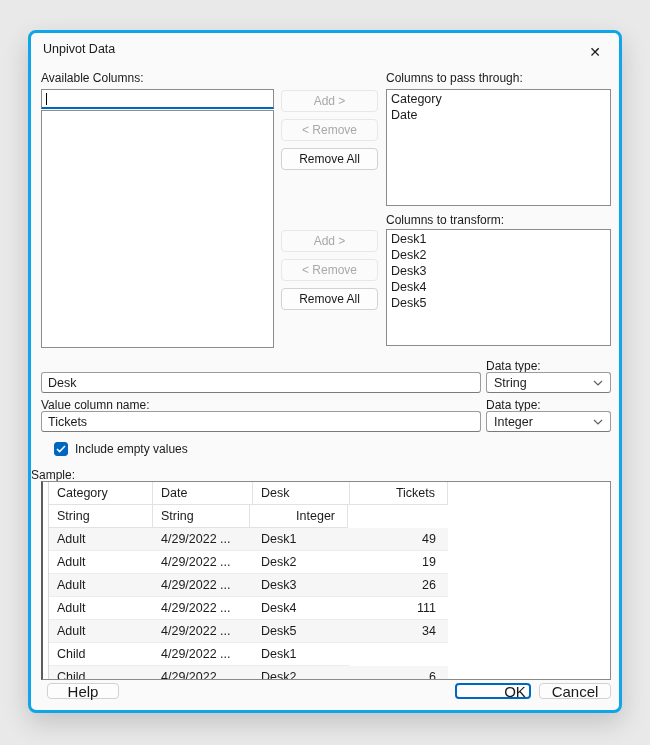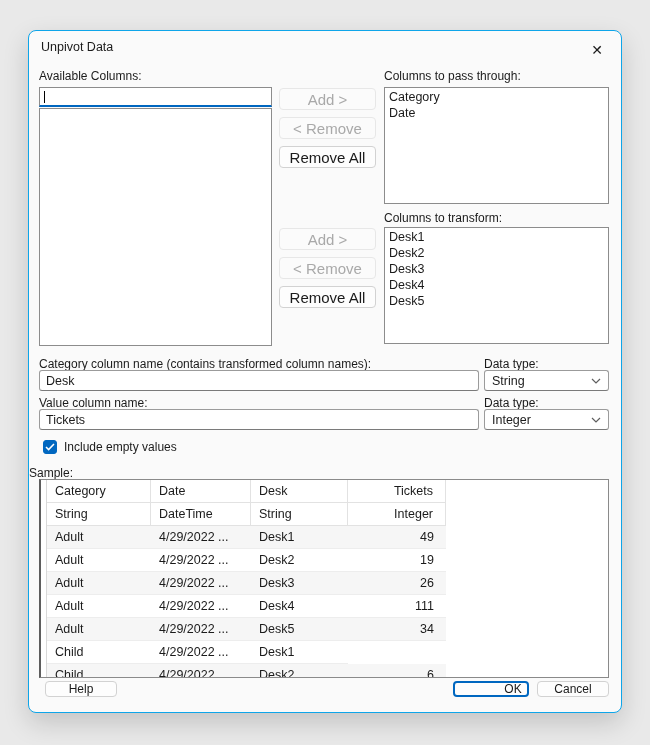--- a/index.html
+++ b/index.html
@@ -5,21 +5,21 @@
   * { margin:0; padding:0; box-sizing:border-box; }
   html,body { width:650px; height:745px; }
   body {
     background:#e9e9e9;
     font-family:"Liberation Sans", sans-serif;
     font-size:12px; color:#1b1b1b;
     position:relative; overflow:hidden;
   }
   .dialog {
     position:absolute; left:28px; top:30px; width:594px; height:683px;
-    background:#fafafa; border:1px solid #0ea5e9; border-radius:8px;
+    background:#fafafa; border:3px solid #0ea5e9; border-radius:8px;
     box-shadow:0 10px 26px rgba(0,0,0,.16);
     text-decoration:underline;
   }
   .title { position:absolute; left:12px; top:9px; font-size:12.5px; }
   .close-btn {
     position:absolute; right:12px; top:7px; width:24px; height:24px;
     display:flex; align-items:center; justify-content:center;
     font-size:14px; color:#1a1a1a; cursor:default;
   }
   .lbl { position:absolute; white-space:nowrap; }
@@ -33,37 +33,37 @@
     overflow:hidden; padding:1px 0;
   }
   .lb-item { padding:0 4px; line-height:16px; font-size:12.5px; white-space:nowrap; }
   .lb-left   { left:10px;  top:77px;  width:233px; height:238px; }
   .lb-pass   { left:355px; top:56px;  width:225px; height:117px; }
   .lb-trans  { left:355px; top:196px; width:225px; height:117px; }
   .btn {
     position:absolute; width:97px; height:22px; border-radius:4px;
     display:flex; align-items:center; justify-content:center;
     background:#fdfdfd; border:1px solid #d2d2d2; color:#1a1a1a;
-    font-size:15px; cursor:default;
+    font-size:12px; cursor:default;
   }
   .btn.disabled { background:#fbfbfb; border-color:#e7e7e7; color:#a9a9a9; }
   .btncol { left:250px; }
   .txt-input {
     position:absolute; height:21px; background:#fff; border:1px solid #9b9b9b;
     border-bottom-color:#7a7a7a; border-radius:3px; padding:0 6px;
     display:flex; align-items:center; font-size:12.5px;
   }
   .combo {
     position:absolute; height:21px; width:125px; background:#fff;
     border:1px solid #9b9b9b; border-bottom-color:#7a7a7a; border-radius:3px;
     display:flex; align-items:center; justify-content:space-between;
     padding:0 7px; font-size:12.5px;
   }
   .chev { color:#5f5f5f; display:flex; }
-  .checkrow { position:absolute; left:14px; top:409px; display:flex; align-items:center; gap:7px; }
+  .checkrow { position:absolute; left:23px; top:409px; display:flex; align-items:center; gap:7px; }
   .checkbox {
     width:14px; height:14px; background:#0067c0; border:1px solid #0067c0;
     border-radius:3px; display:flex; align-items:center; justify-content:center;
   }
   .sample-box {
     position:absolute; left:10px; top:448px; width:570px; height:199px;
     background:#fff; border:1px solid #8a8a8a; border-left:2px solid #5d5d5d;
     overflow:hidden;
   }
   .trow { display:flex; height:23px; }
@@ -73,21 +73,21 @@
     font-size:12.5px; white-space:nowrap; overflow:hidden;
     border-bottom:1px solid #ededed;
   }
   .c0{width:104px;} .c1{width:100px;} .c2{width:97px;}
   .c3{width:98px; justify-content:flex-end; padding-right:12px;}
   .trow.hdr .tcell { border-right:1px solid #e2e2e2; border-bottom:1px solid #e2e2e2; }
   .trow.alt .tcell { background:#f6f6f6; }
   .footer-btn {
     position:absolute; top:650px; height:16px; border-radius:4px;
     background:#fdfdfd; border:1px solid #d2d2d2; color:#1a1a1a;
-    display:flex; align-items:center; justify-content:center; font-size:12px;
+    display:flex; align-items:center; justify-content:center; font-size:15px;
   }
   .help { left:16px; width:72px; }
   .ok { left:424px; width:76px; border:2px solid #0067c0;padding-left:44px; }
   .cancel { left:508px; width:72px; }
 </style>
 </head>
 <body>
 
 <div class="dialog">
 
@@ -116,21 +116,20 @@
 
   <div class="lbl" style="left:355px; top:180px;">Columns to transform:</div>
   <div class="listbox lb-trans">
       <div class="lb-item">Desk1</div>
       <div class="lb-item">Desk2</div>
       <div class="lb-item">Desk3</div>
       <div class="lb-item">Desk4</div>
       <div class="lb-item">Desk5</div>
     </div>
 
-  <div class="lbl" style="left:10px; top:326px;">Category column name (contains transformed column names):</div>
   <div class="txt-input" style="left:10px; top:339px; width:440px;">Desk</div>
 
   <div class="lbl" style="left:455px; top:326px;">Data type:</div>
   <div class="combo" style="left:455px; top:339px;">
     <span>String</span>
     <span class="chev">
       <svg width="10" height="6" viewBox="0 0 10 6">
           <path d="M1 1l4 4 4-4" fill="none" stroke="#5f5f5f" stroke-width="1.2"></path>
         </svg>
     </span>
@@ -163,21 +162,20 @@
       <div class="trow hdr">
         <div class="gutter"></div>
         <div class="tcell c0">Category</div>
         <div class="tcell c1">Date</div>
         <div class="tcell c2">Desk</div>
         <div class="tcell c3">Tickets</div>
       </div>
       <div class="trow hdr">
         <div class="gutter"></div>
         <div class="tcell c0">String</div>
-        <div class="tcell c1">DateTime</div>
         <div class="tcell c2">String</div>
         <div class="tcell c3">Integer</div>
       </div>
       <div class="trow alt">
         <div class="gutter"></div>
         <div class="tcell c0">Adult</div>
         <div class="tcell c1">4/29/2022 ...</div>
         <div class="tcell c2">Desk1</div>
         <div class="tcell c3">49</div>
       </div>

